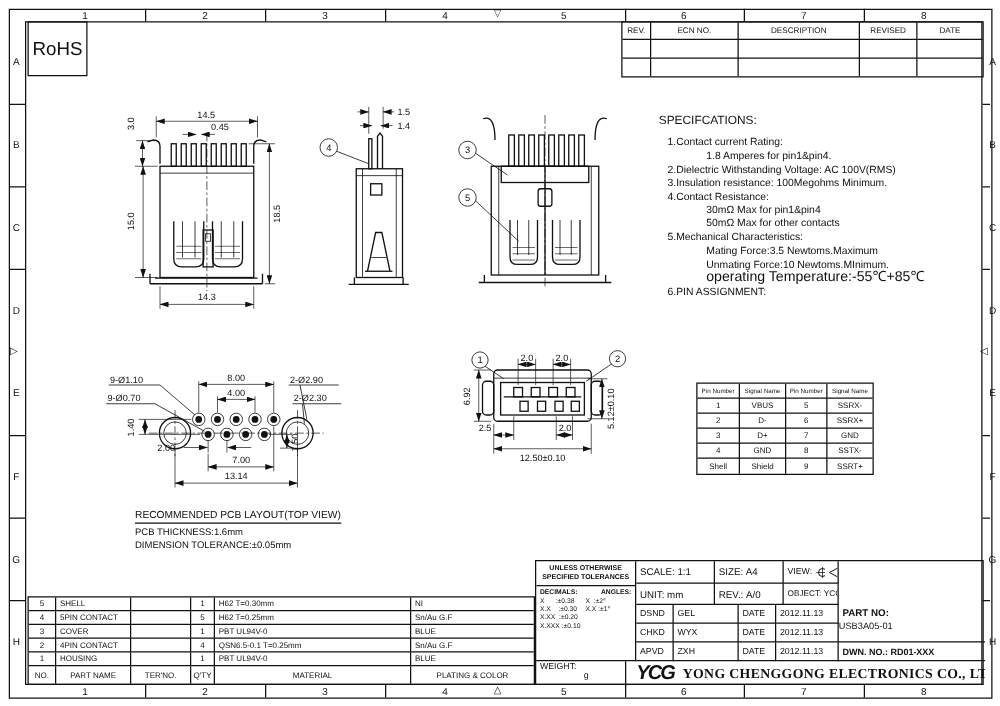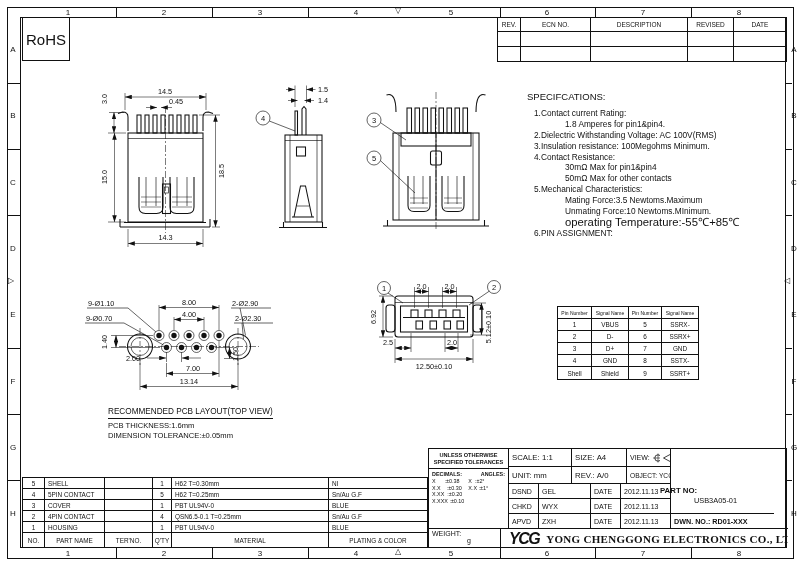--- a/index.html
+++ b/index.html
@@ -551,23 +551,23 @@
     <div class="cell" style="left:110px;top:65px;width:52px;height:15px">
         <span>ZXH</span>
       </div>
     <div class="cell" style="left:162px;top:65px;width:30px;height:15px">
         <span>DATE</span>
       </div>
     <div class="cell" style="left:192px;top:65px;width:50px;height:15px">
         <span>2012.11.13</span>
       </div>
 
-    <div class="cell nr" style="left:228px;top:35px;width:117px;height:30px;display:block;padding:0">
+    <div class="cell nr" style="left:242px;top:35px;width:117px;height:30px;display:block;padding:0">
       <div style="font-size:7.8px;font-weight:bold;padding:2px 0 0 3px">PART NO:</div>
-      <div style="font-size:7.4px;text-align:center;padding-top:1px">USB3A05-01</div>
+      <div style="font-size:7.4px;padding-top:1px">USB3A05-01</div>
     </div>
     <div class="cell nr" style="left:242px;top:65px;width:117px;height:15px;font-size:7.2px;font-weight:600">
         <span>DWN. NO.: RD01-XXX</span>
       </div>
 
     <div class="cell nb" style="left:0;top:80px;width:72px;height:20px;display:block;padding:0">
       <div style="font-size:7px;padding:1px 0 0 3px">WEIGHT:</div>
       <div style="font-size:7px;padding-left:38px">g</div>
     </div>
     <div class="cell nr nb" style="left:72px;top:80px;width:287px;height:20px;padding-left:8px">

